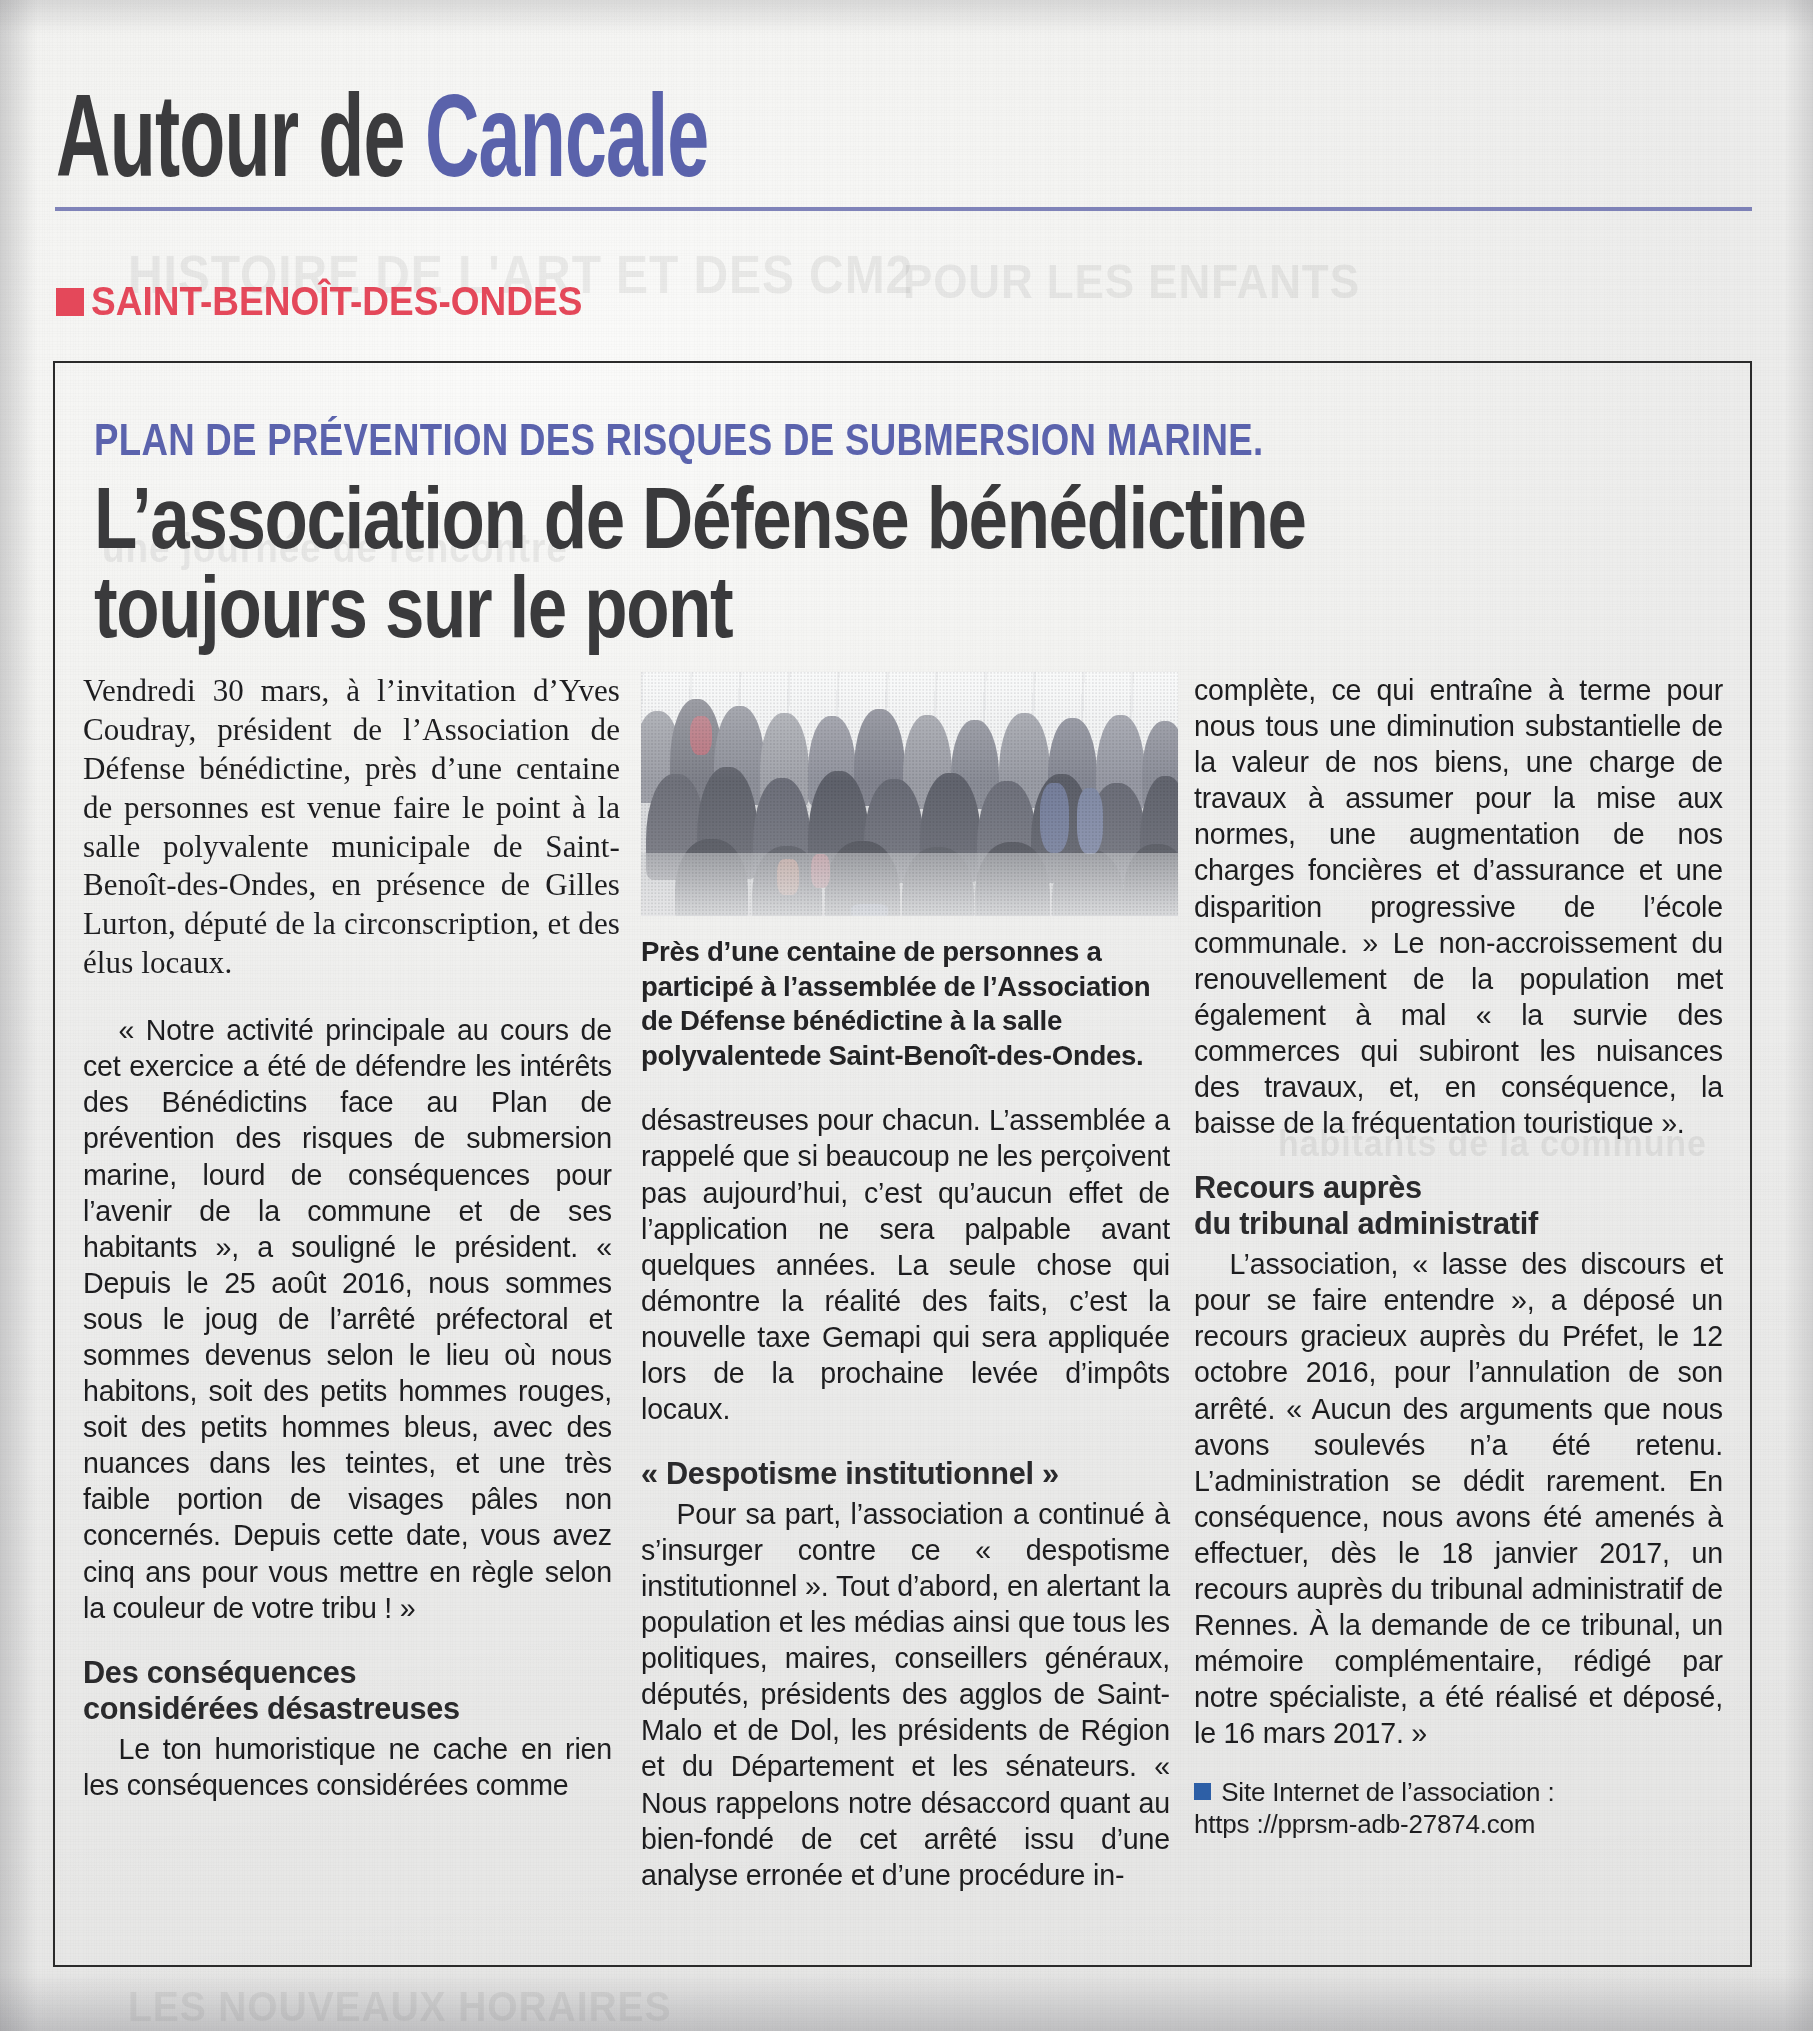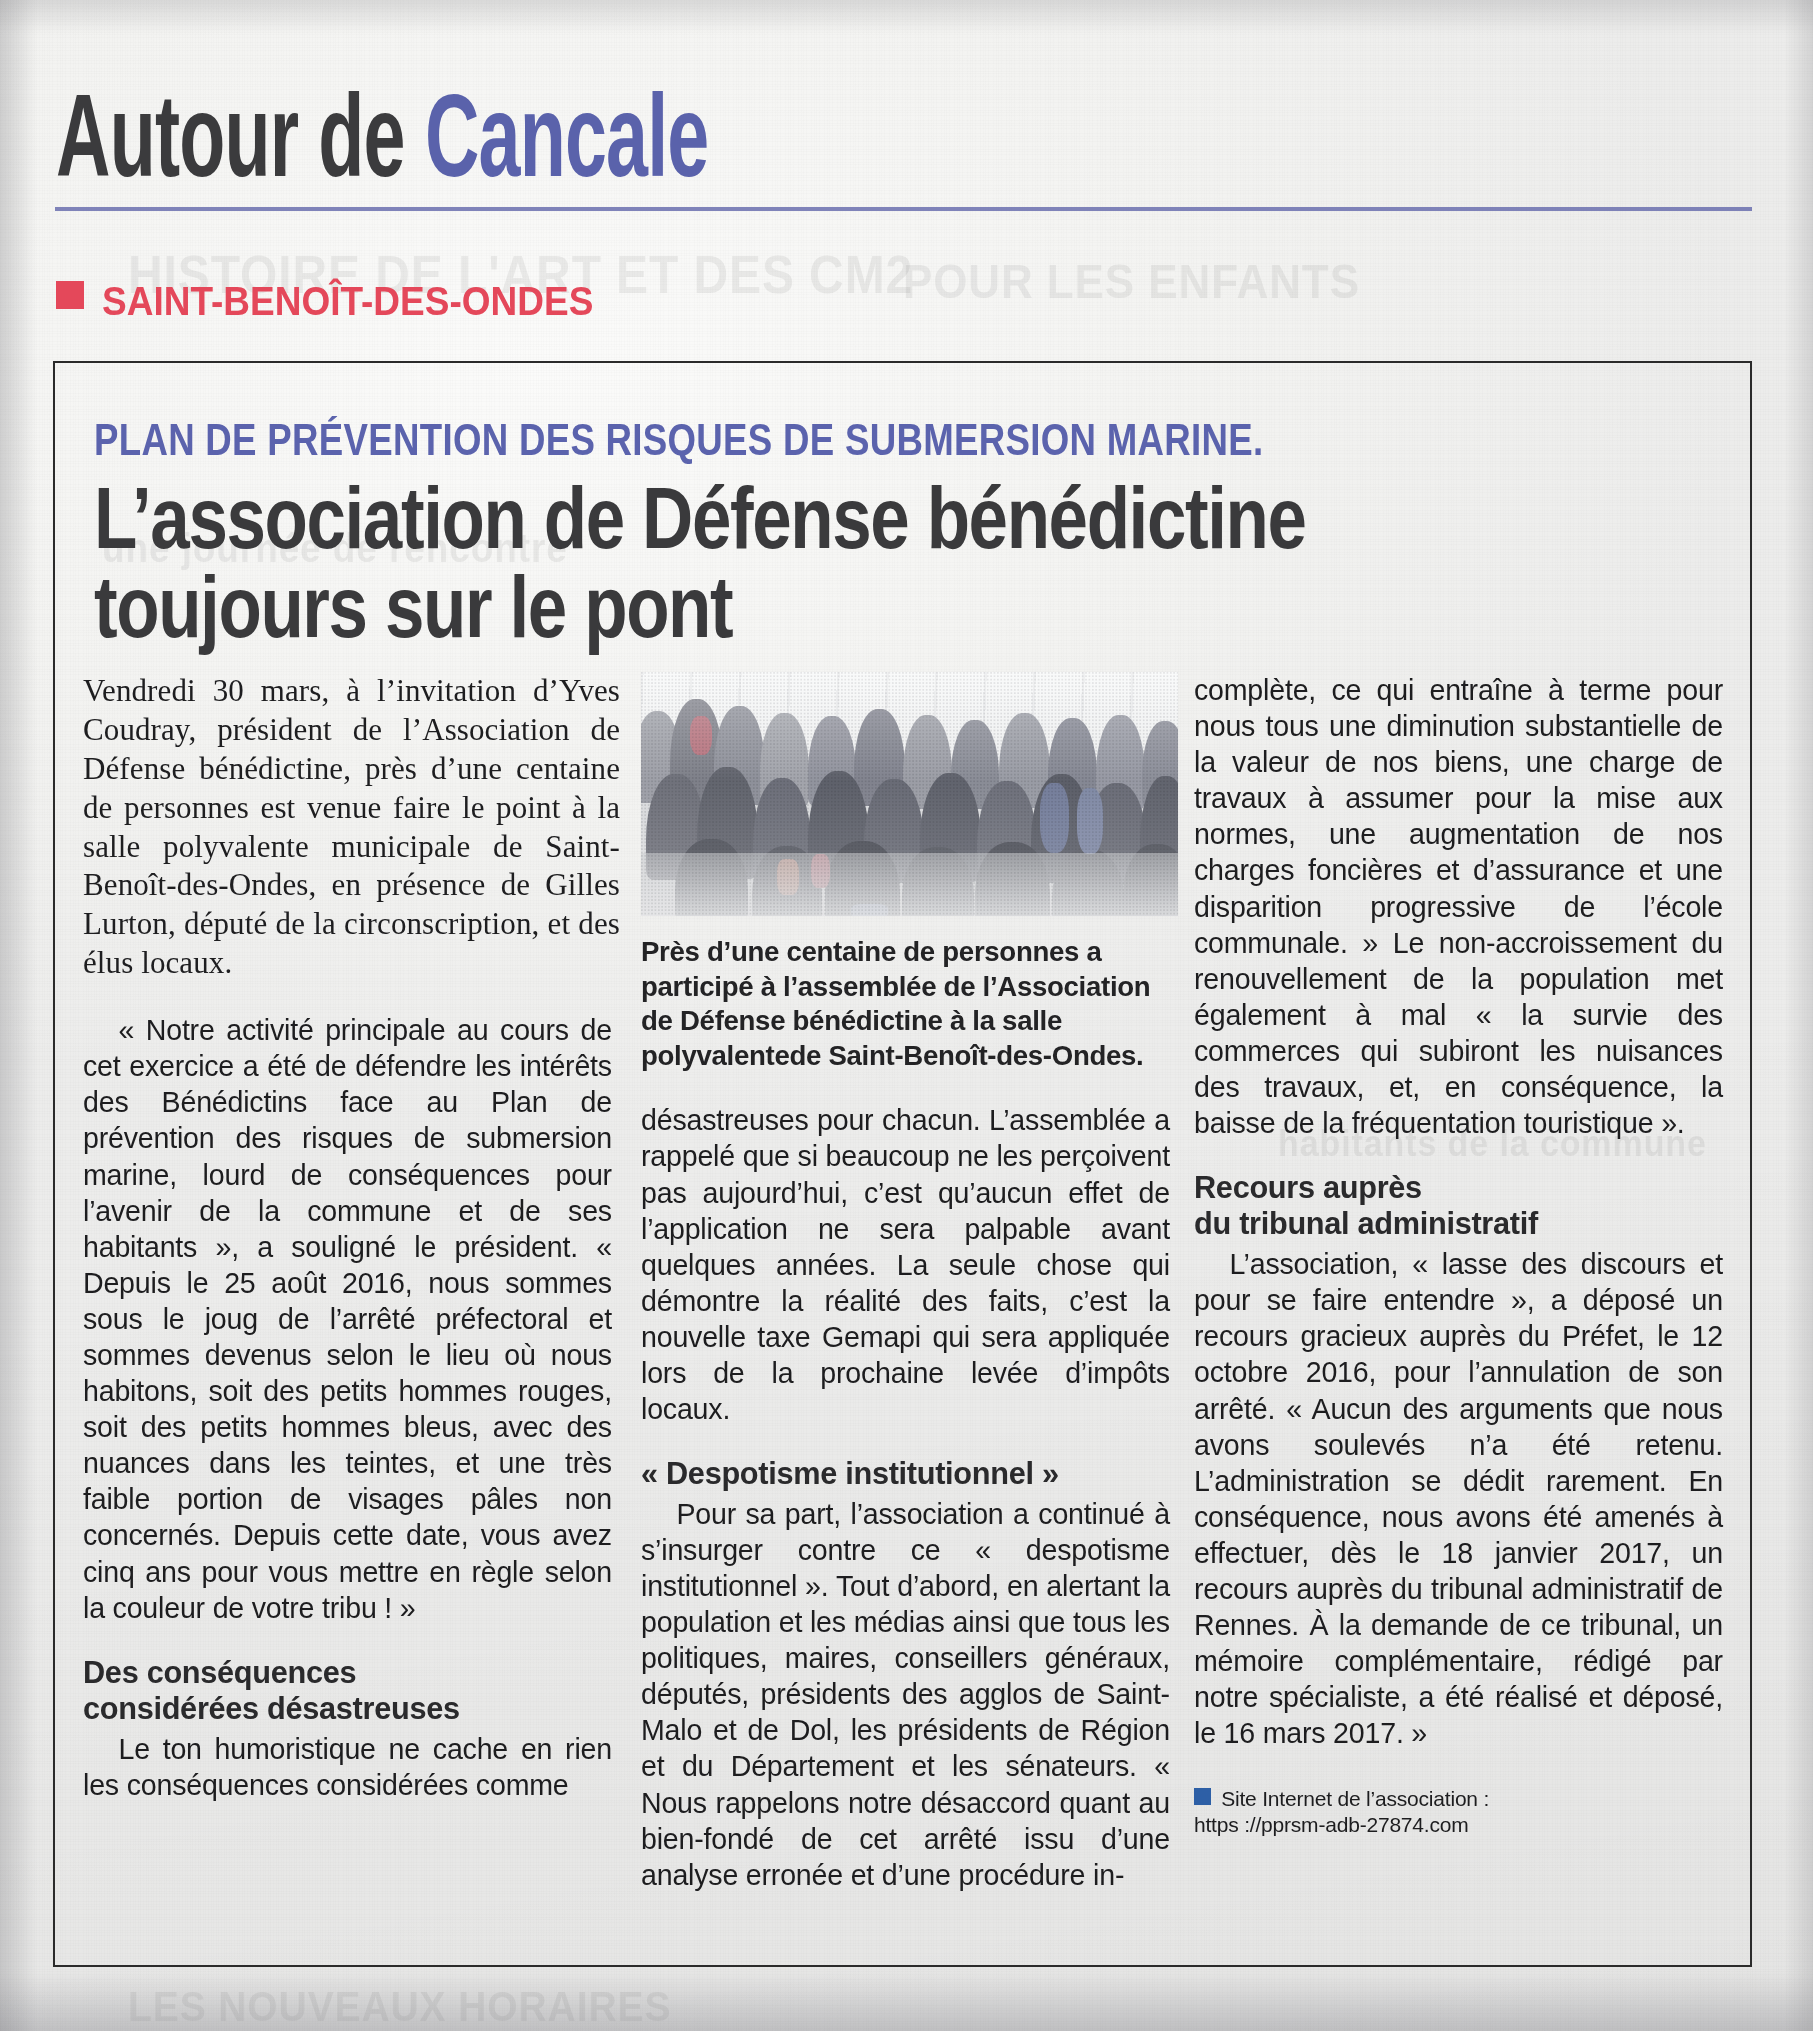--- a/index.html
+++ b/index.html
@@ -79,22 +79,22 @@
     background: #6a6fae;
     opacity: .85;
   }
 
   
   #commune {
     position: absolute;
     left: 56px;
     top: 281px;
     display: flex;
-    align-items: flex-start;
-    gap: 18px;
+    align-items: center;
+    gap: 7px;
   }
   #commune .sq {
     width: 28px;
     height: 28px;
     background: #e4485a;
   }
   #commune .txt {
     font-size: 37px;
     font-weight: 800;
     color: #e4485a;
@@ -241,22 +241,22 @@
     font-size: 28px;
     line-height: 1.235;
     font-weight: 800;
     color: #232325;
     letter-spacing: -0.3px;
     transform: scaleX(0.985);
     transform-origin: left top;
   }
 
   .weblink {
-    margin-top: 35px;
-    font-size: 21px;
+    margin-top: 26px;
+    font-size: 26px;
     line-height: 1.22;
     color: #1d1d1f;
     letter-spacing: -0.2px;
   }
   .weblink .bsq {
     display: inline-block;
     width: 17px;
     height: 17px;
     background: #2d5fa6;
     margin-right: 10.2px;

